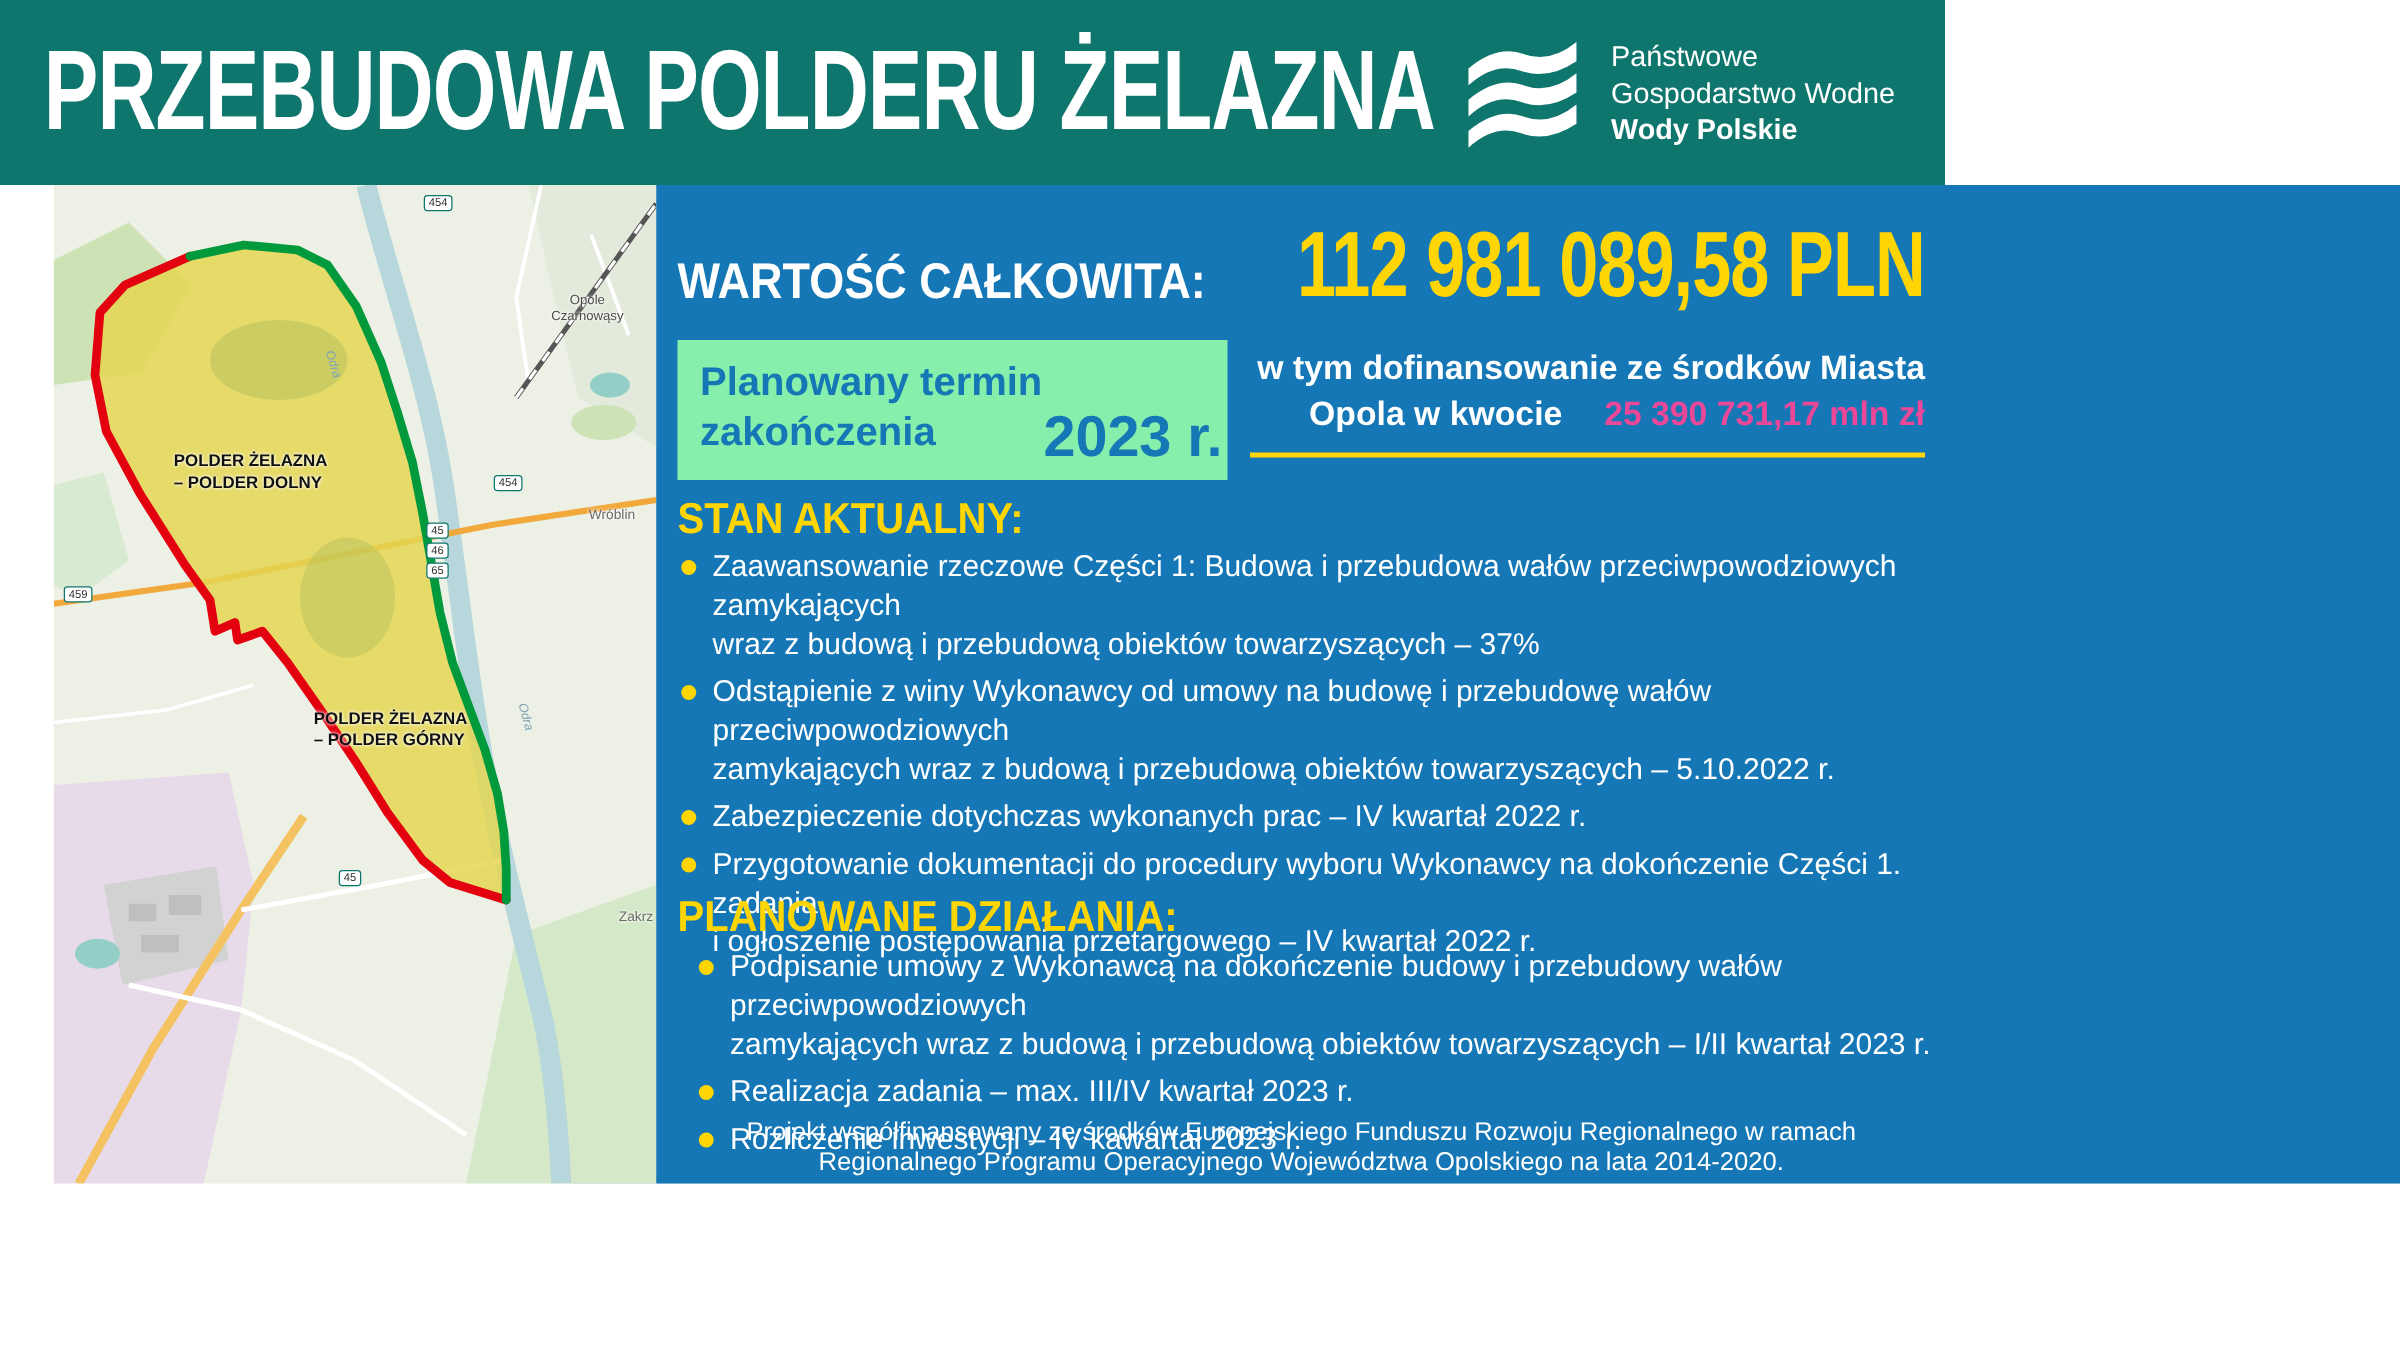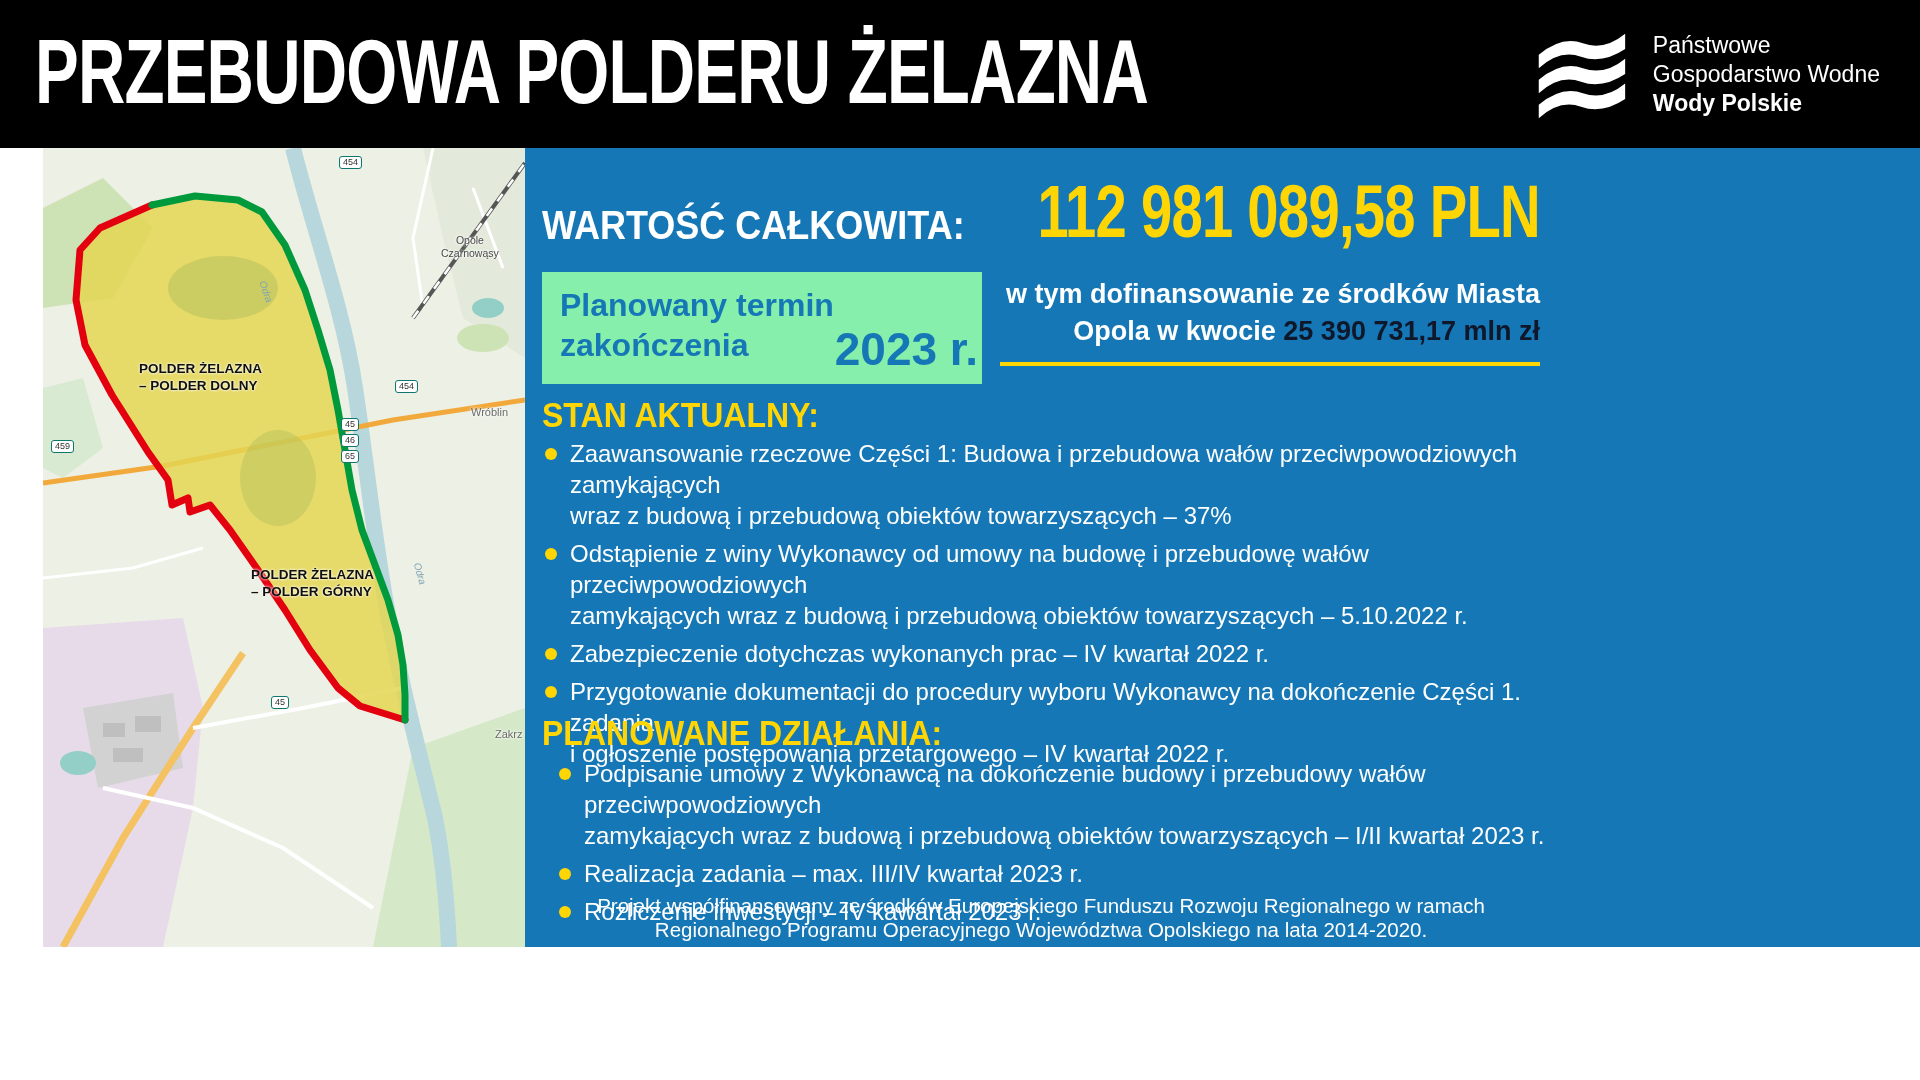--- a/index.html
+++ b/index.html
@@ -1,21 +1,21 @@
 <!DOCTYPE html>
 <html><head>
 <meta charset="utf-8">
 <style>
   * { margin:0; padding:0; box-sizing:border-box; }
   html,body { width:1920px; height:1080px; }
   body { font-family:"Liberation Sans", sans-serif; background:#ffffff; overflow:hidden; }
   .page { position:relative; width:1920px; height:1080px; background:#ffffff; overflow:hidden; }
 
   
-  .header { position:absolute; left:0; top:0; width:1920px; height:148px; background:#000000; }
+  .header { position:absolute; left:0; top:0; width:1556px; height:148px; background:#0f766e; }
   .title { position:absolute; left:35px; top:24px; color:#ffffff; font-size:84px; font-weight:700;
            white-space:nowrap; transform:scale(0.78,1.08); transform-origin:0 50%; letter-spacing:-1px; }
   .brand { position:absolute; right:40px; top:26px; display:flex; gap:22px; align-items:center; }
   .brand-text { color:#ffffff; font-size:23px; line-height:29px; }
   .brand-text .b3 { font-weight:700; }
 
   
   .blue { position:absolute; left:455px; top:148px; width:1465px; height:799px; background:#1577b5; }
 
   
@@ -39,21 +39,21 @@
   .total-label { position:absolute; left:0; bottom:6px; color:#ffffff; font-size:40px; font-weight:700;
                  white-space:nowrap; transform:scaleX(0.9); transform-origin:0 100%; }
   .total-value { position:absolute; right:0; bottom:0; color:#ffd503; font-size:74px; font-weight:700;
                  white-space:nowrap; transform:scaleX(0.76); transform-origin:100% 100%; letter-spacing:-1px; }
 
   .row2 { position:absolute; left:542px; top:272px; width:998px; display:flex; gap:18px; }
   .deadline-box { position:relative; width:440px; height:112px; background:#86efac; padding:13px 18px; flex:none; }
   .deadline-label { color:#1577b5; font-size:32px; font-weight:700; line-height:40px; white-space:pre-line; }
   .deadline-year { position:absolute; right:4px; bottom:8px; color:#1577b5; font-size:46px; font-weight:700; }
   .cofund { flex:1; padding-top:4px; text-align:right; color:#ffffff; font-size:27px; font-weight:700; line-height:37px; }
-  .cofund .amt { color:#0f172a; }
+  .cofund .amt { color:#ec4899;margin-left:26px; }
   .cofund-rule { height:4px; background:#ffd503; margin-top:12px; }
 
   .sec-head { position:absolute; left:542px; color:#ffd503; font-size:33px; font-weight:700;
               white-space:nowrap; transform:scale(0.97,1.05); transform-origin:0 50%; }
   .sec-head.s1 { top:396px; }
   .sec-head.s2 { top:714px; }
 
   .bullets { position:absolute; list-style:none; width:1058px; }
   .bullets.u1 { left:542px; top:438px; }
   .bullets.u2 { left:556px; top:758px; }
@@ -133,21 +133,21 @@
     <div class="map-label zakrzow">Zakrz</div>
     <div class="map-label odra odra1">Odra</div>
     <div class="map-label odra odra2">Odra</div>
     <div class="polder-label polder-dolny">POLDER ŻELAZNA
 – POLDER DOLNY</div>
     <div class="polder-label polder-gorny">POLDER ŻELAZNA
 – POLDER GÓRNY</div>
     
     <div class="badge" style="left:296px; top:8px;">454</div>
     <div class="badge" style="left:352px; top:232px;">454</div>
-    <div class="badge" style="left:8px;   top:292px;">459</div>
+    <div class="badge" style="left:8px;   top:321px;">459</div>
     <div class="badge" style="left:298px; top:270px;">45</div>
     <div class="badge" style="left:298px; top:286px;">46</div>
     <div class="badge" style="left:298px; top:302px;">65</div>
     <div class="badge" style="left:228px; top:548px;">45</div>
   </div>
 
   <div class="row1">
     <div class="total-label">WARTOŚĆ CAŁKOWITA:</div>
     <div class="total-value">112 981 089,58 PLN</div>
   </div>

